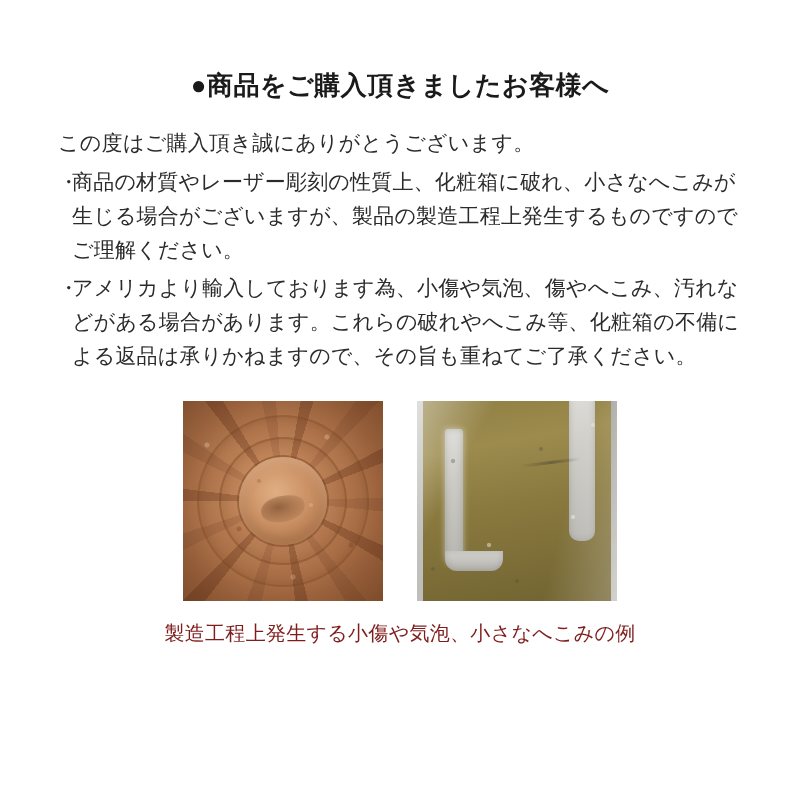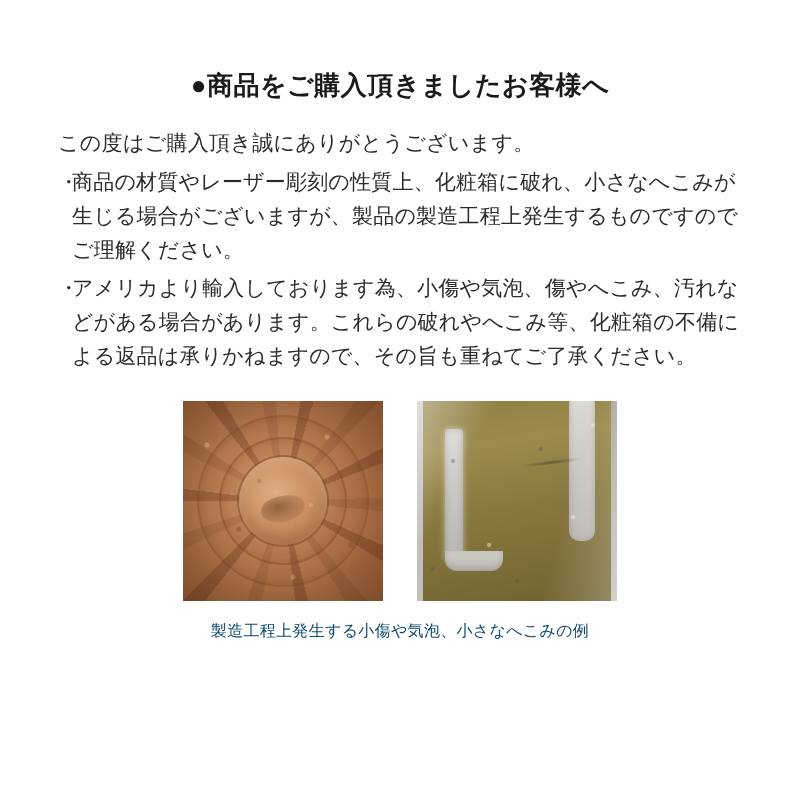--- a/index.html
+++ b/index.html
@@ -205,23 +205,23 @@
     top: 30%;
     width: 60px;
     height: 3px;
     transform: rotate(-7deg);
     background: linear-gradient(90deg, rgba(255,255,255,0), rgba(60,58,50,.45), rgba(255,255,255,0));
     filter: blur(.5px);
   }
   .caption {
     text-align: center;
     margin: 18px 0 4px 0;
-    font-size: 16px;
+    font-size: 20px;
     line-height: 1.45;
-    color: #0c4a6e;
+    color: #7f1d1d;
     letter-spacing: 0.3px;
   }
   .caption-line + .caption-line {
     display: block;
   }
 </style>
 </head>
 <body>
 
 <div class="page">

